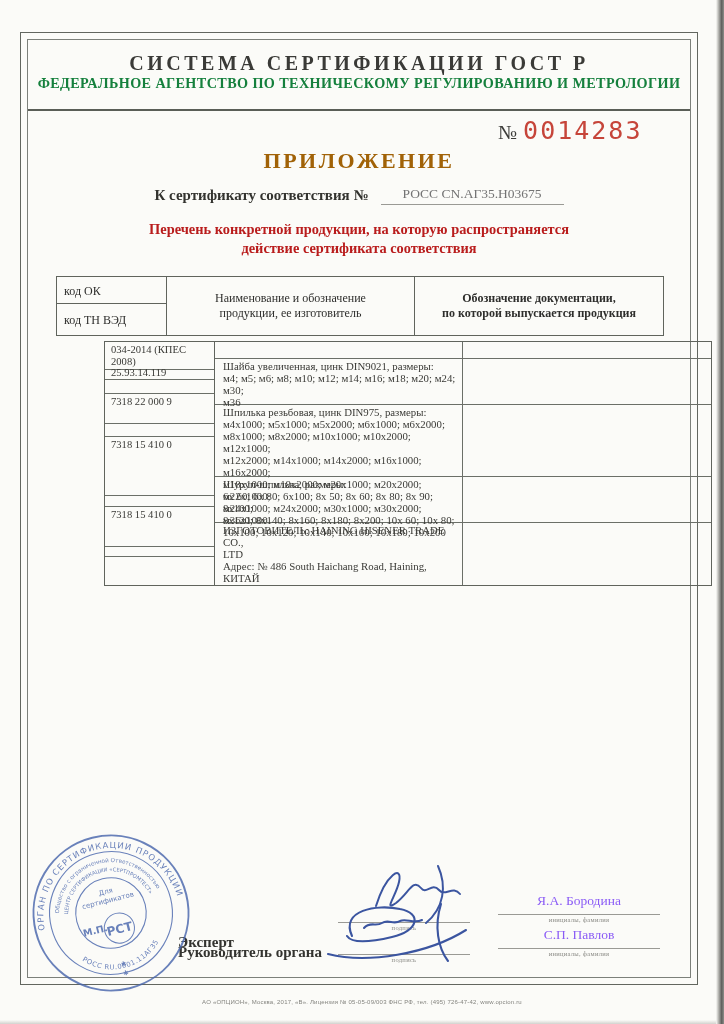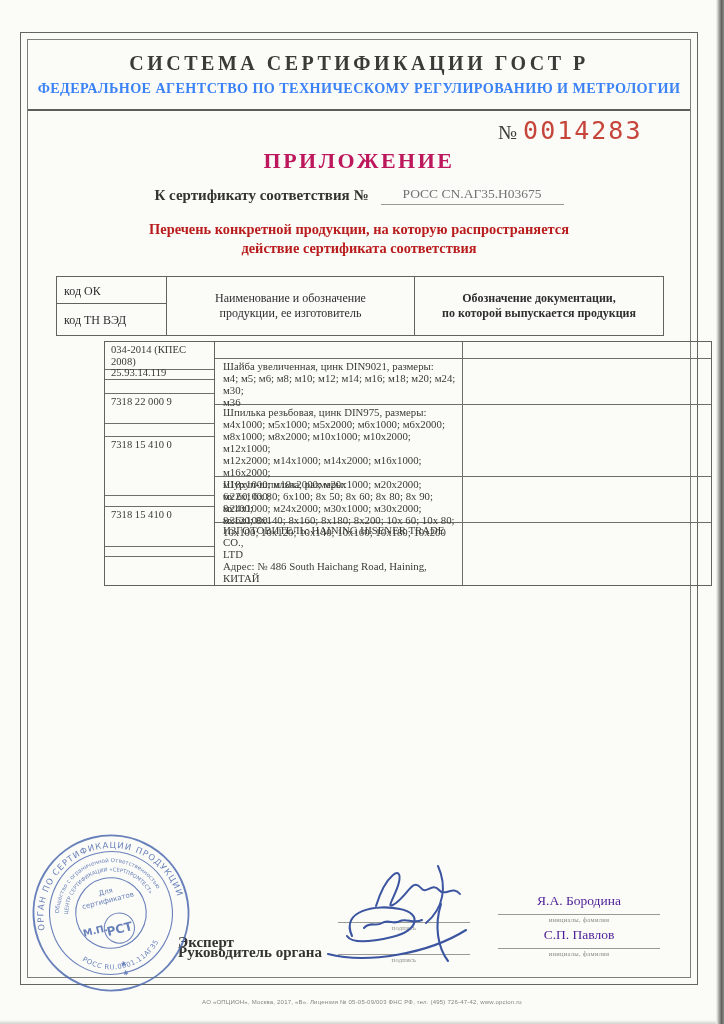--- a/index.html
+++ b/index.html
@@ -16,28 +16,28 @@
     background:linear-gradient(to bottom,#fbfbf8,#d2d2ce);z-index:49;}
 
   .frame-outer{position:absolute;left:20px;top:32px;width:676px;height:951px;
     border:1.6px solid #62665f;}
   .frame-inner{position:absolute;left:6px;top:6px;right:6px;bottom:6px;
     border:1px solid #7c807a;}
 
   .masthead{position:absolute;left:0;top:0;width:100%;height:69px;
     border-bottom:2px solid #5a5e57;text-align:center;}
   .masthead .t1{margin-top:12px;font-size:20px;font-weight:bold;letter-spacing:3.5px;color:#3a3a37;}
-  .masthead .t2{margin-top:5px;font-size:14.2px;font-weight:bold;letter-spacing:0.4px;color:#3b82f6;}
+  .masthead .t2{font-size:14.2px;font-weight:bold;letter-spacing:0.4px;color:#15803d;}
 
   .docnum{position:absolute;left:470px;top:76px;white-space:nowrap;}
   .docnum .no{font-size:20px;color:#3c3c39;margin-right:6px;}
   .docnum .digits{font-family:"DejaVu Sans Mono",monospace;font-size:25px;letter-spacing:2px;color:#c6453a;}
 
   .appendix{position:absolute;left:0;top:108px;width:100%;text-align:center;
-    font-size:22px;font-weight:bold;letter-spacing:2.5px;color:#be185d;}
+    font-size:22px;font-weight:bold;letter-spacing:2.5px;color:#a16207;}
 
   .certline{position:absolute;left:0;top:146px;width:100%;text-align:center;white-space:nowrap;}
   .certline .lbl{font-size:15px;font-weight:bold;color:#33332f;}
   .certline .val{display:inline-block;font-size:13.5px;color:#737373;
     border-bottom:1px solid #9a9a95;padding:0 22px 2px 22px;margin-left:8px;transform:translateY(-2px);}
 
   .subtitle{position:absolute;left:0;top:180px;width:100%;text-align:center;
     font-size:14.4px;font-weight:bold;color:#b91c1c;line-height:19px;}
 
   
@@ -71,21 +71,21 @@
 
   
   .role1{position:absolute;left:178px;top:944px;font-size:15px;font-weight:bold;color:#33332f;}
   .role2{position:absolute;left:178px;top:934px;font-size:15px;font-weight:bold;color:#33332f;}
   .sigline{position:absolute;border-bottom:1px solid #9a9a95;height:1px;}
   .sl1{left:338px;top:921px;width:132px;}
   .sl2{left:338px;top:953px;width:132px;}
   .caption{position:absolute;font-size:6.5px;color:#8a8a85;letter-spacing:0.3px;text-align:center;}
   .cap1{left:338px;top:924px;width:132px;}
   .cap2{left:338px;top:956px;width:132px;}
-  .nm{position:absolute;left:498px;width:162px;text-align:center;font-size:13.5px;color:#4c1d95;}
+  .nm{position:absolute;left:498px;width:162px;text-align:center;font-size:13.5px;color:#8b5cf6;}
   .nm1{top:893px;}
   .nm2{top:927px;}
   .nline1{left:498px;top:913px;width:162px;}
   .nline2{left:498px;top:947px;width:162px;}
   .ncap1{left:498px;top:916px;width:162px;}
   .ncap2{left:498px;top:950px;width:162px;}
 
   .sig-svg{position:absolute;z-index:10;}
   .sig1{left:368px;top:860px;}
   .sig2{left:322px;top:896px;}

